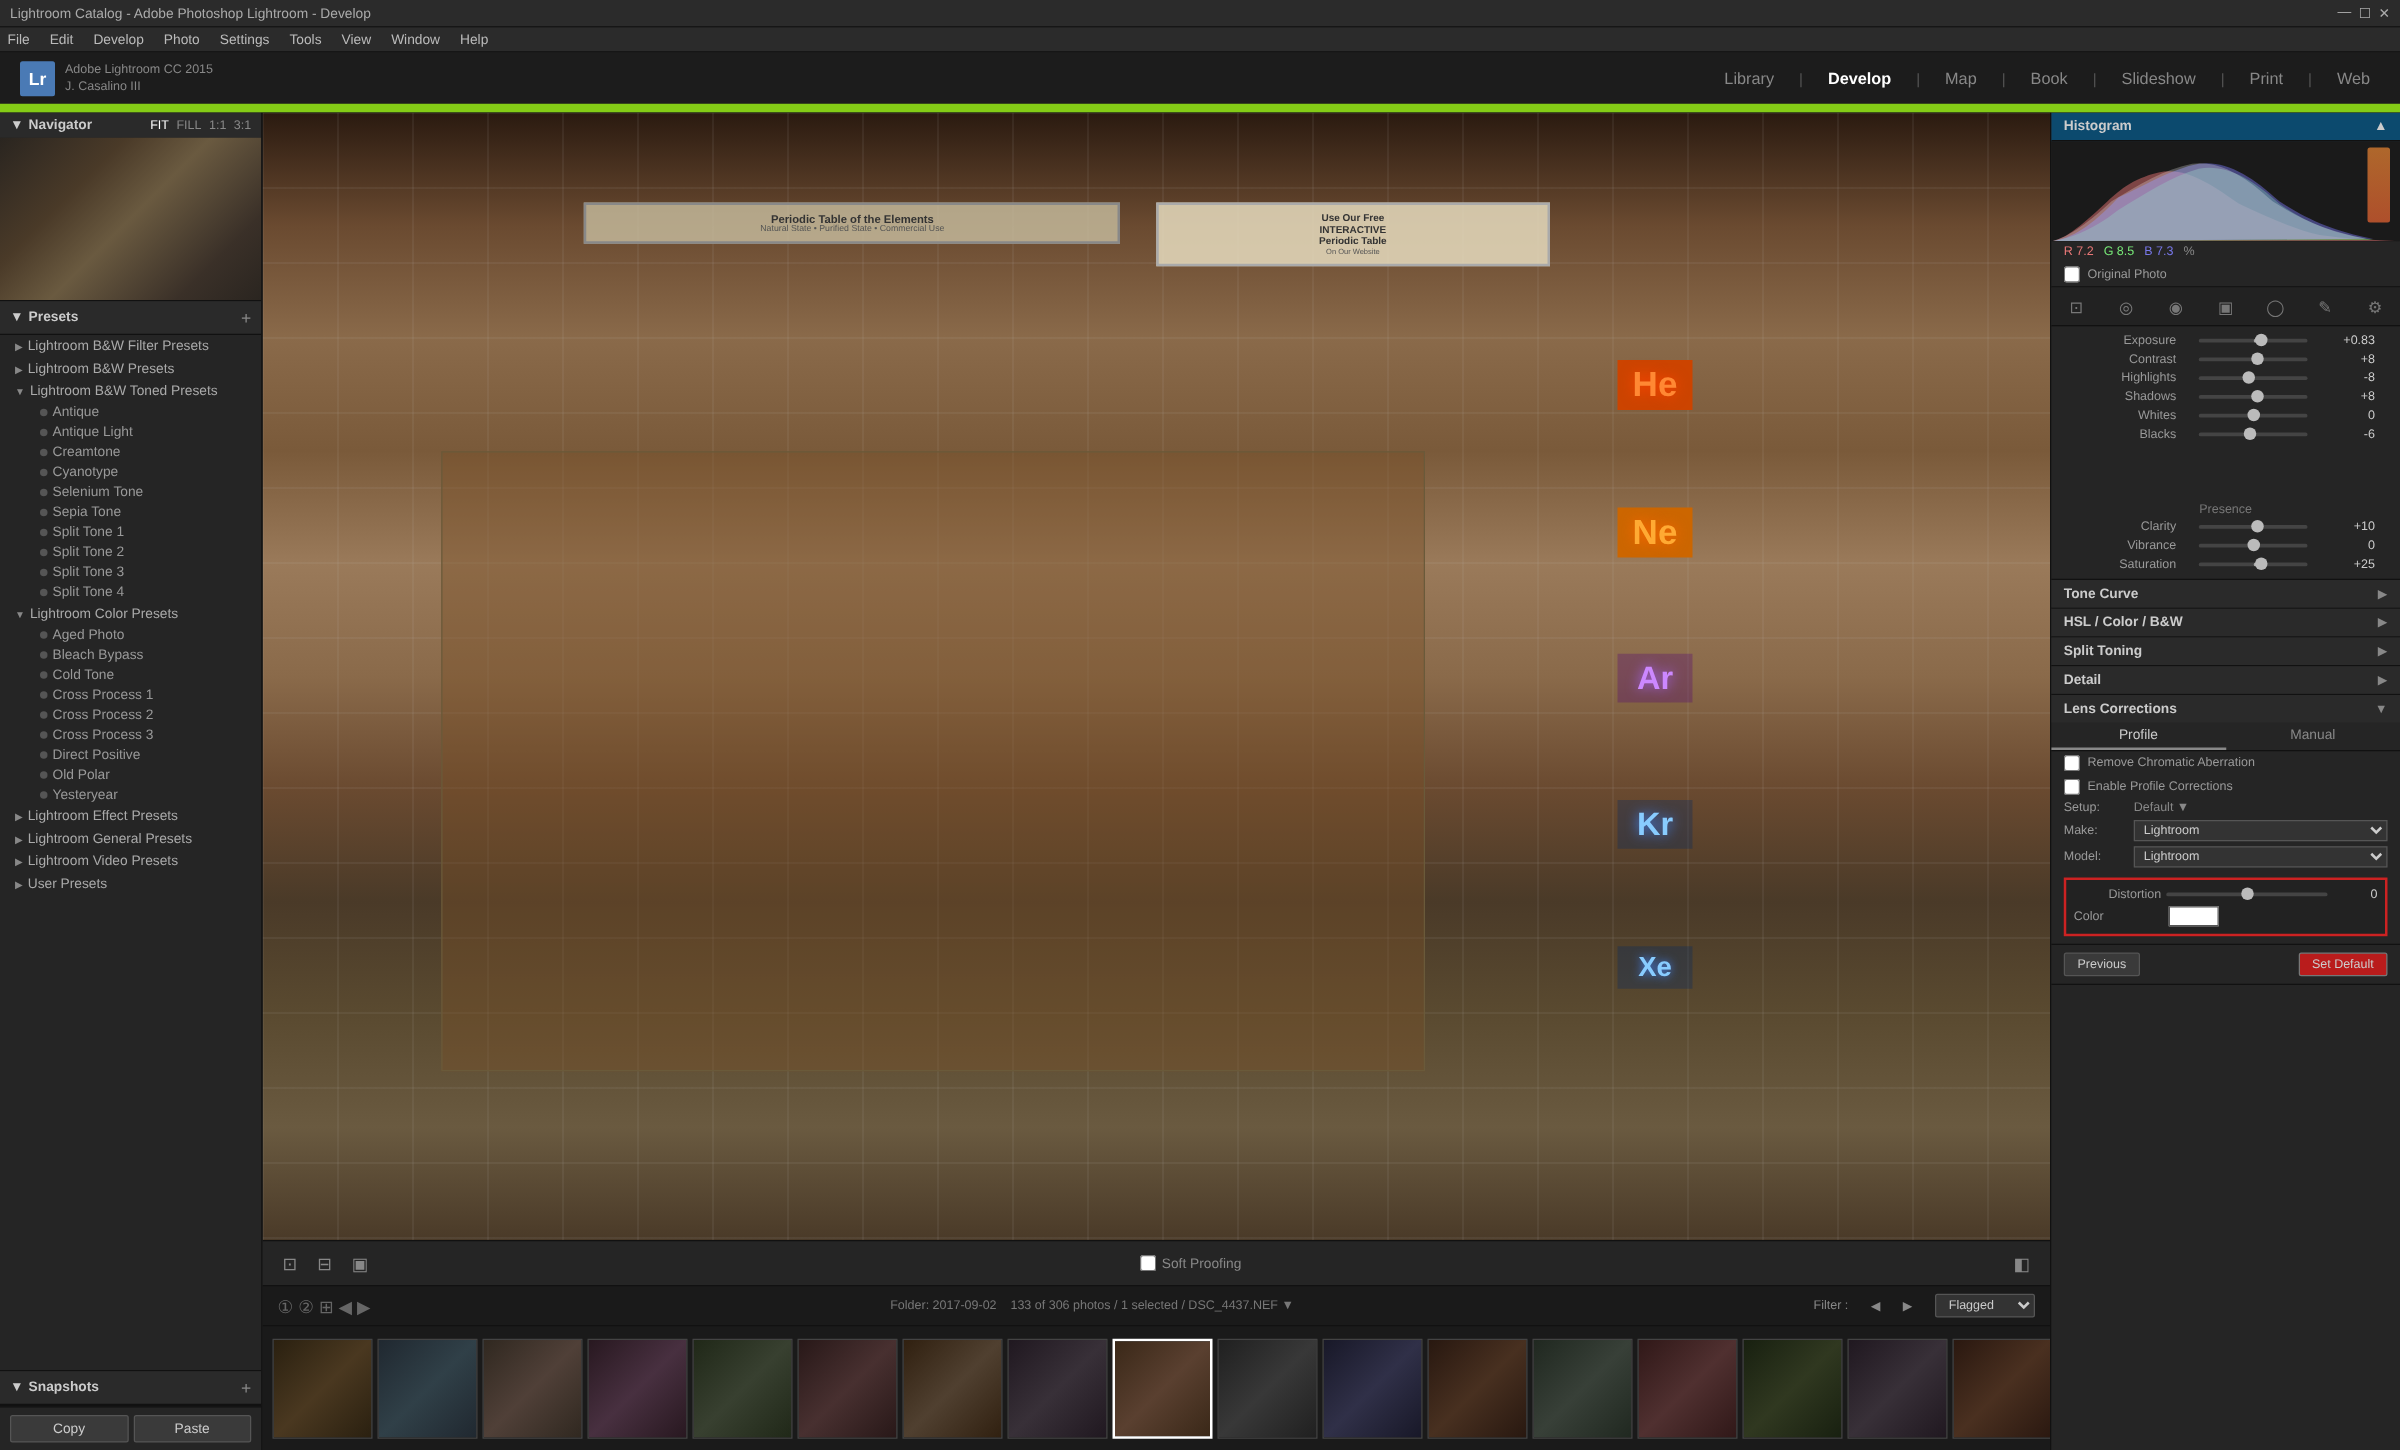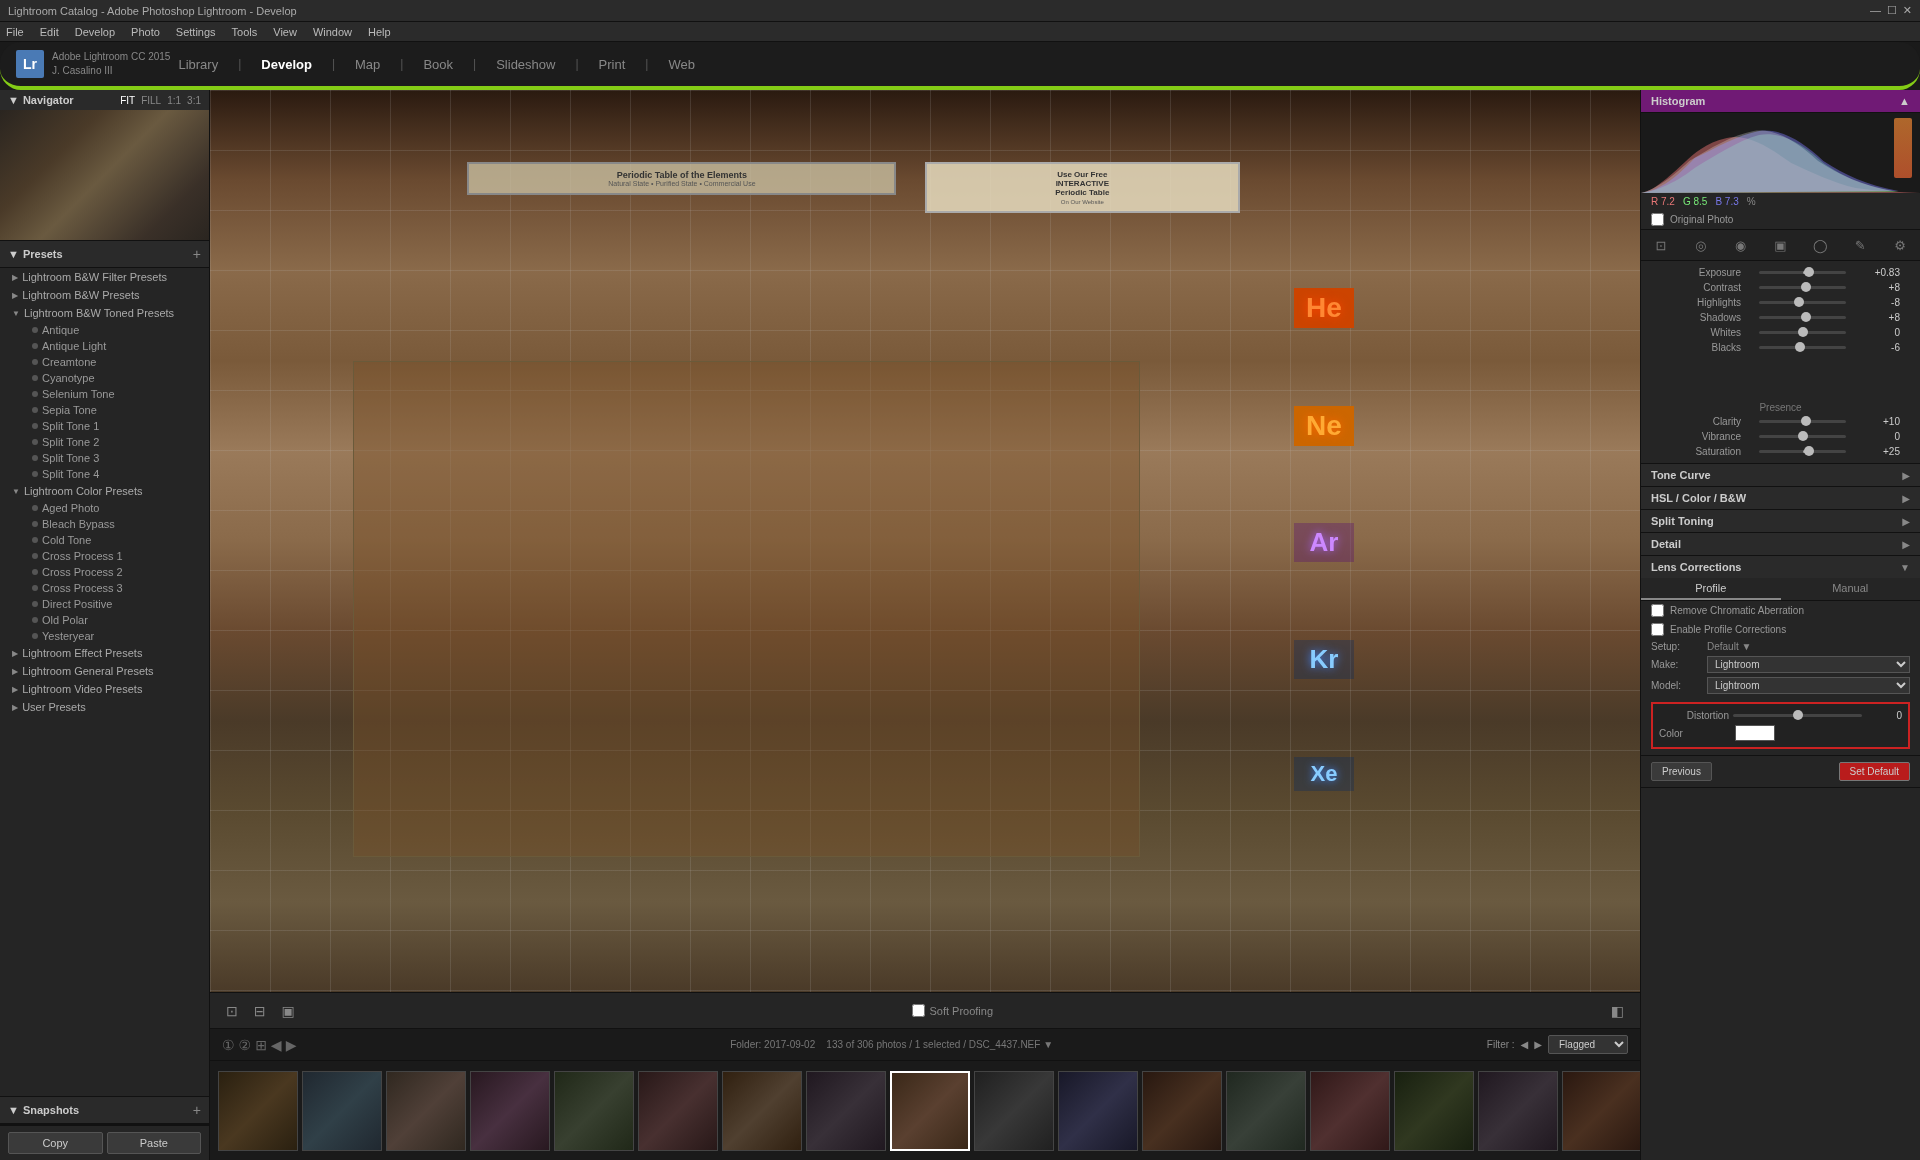--- a/index.html
+++ b/index.html
@@ -55,23 +55,23 @@
       color: #bbb;
       cursor: pointer;
     }
 
     
     #app-header {
       background: #1c1c1c;
       height: 48px;
       display: flex;
       align-items: center;
+      justify-content: space-between;
       padding: 0 16px;
-      border-bottom: 4px solid #84cc16;
-      border-radius: 21px;
+      border-bottom: 7px solid #84cc16;
     }
     #app-header .logo-area {
       display: flex;
       align-items: center;
       gap: 8px;
     }
     #app-header .logo-badge {
       background: #4a7ab5;
       color: #fff;
       font-size: 14px;
@@ -382,21 +382,21 @@
       font-size: 14px;
       cursor: pointer;
     }
     .folder-info {
       font-size: 10px;
       color: #777;
     }
     .filter-area {
       display: flex;
       align-items: center;
-      gap: 6px;
+      gap: 18px;
       font-size: 10px;
       color: #888;
     }
     .filter-dropdown {
       background: #333;
       border: 1px solid #555;
       color: #ccc;
       font-size: 10px;
       padding: 2px 6px;
       border-radius: 2px;
@@ -414,21 +414,21 @@
 
     
     #histogram-section {
       border-bottom: 1px solid #111;
     }
     .right-section-header {
       display: flex;
       align-items: center;
       justify-content: space-between;
       padding: 5px 10px;
-      background: #701a75;
+      background: #0c4a6e;
       border-bottom: 1px solid #111;
     }
     .right-section-title {
       font-size: 11px;
       font-weight: bold;
       color: #ccc;
     }
     #histogram-canvas {
       width: 100%;
       height: 80px;

